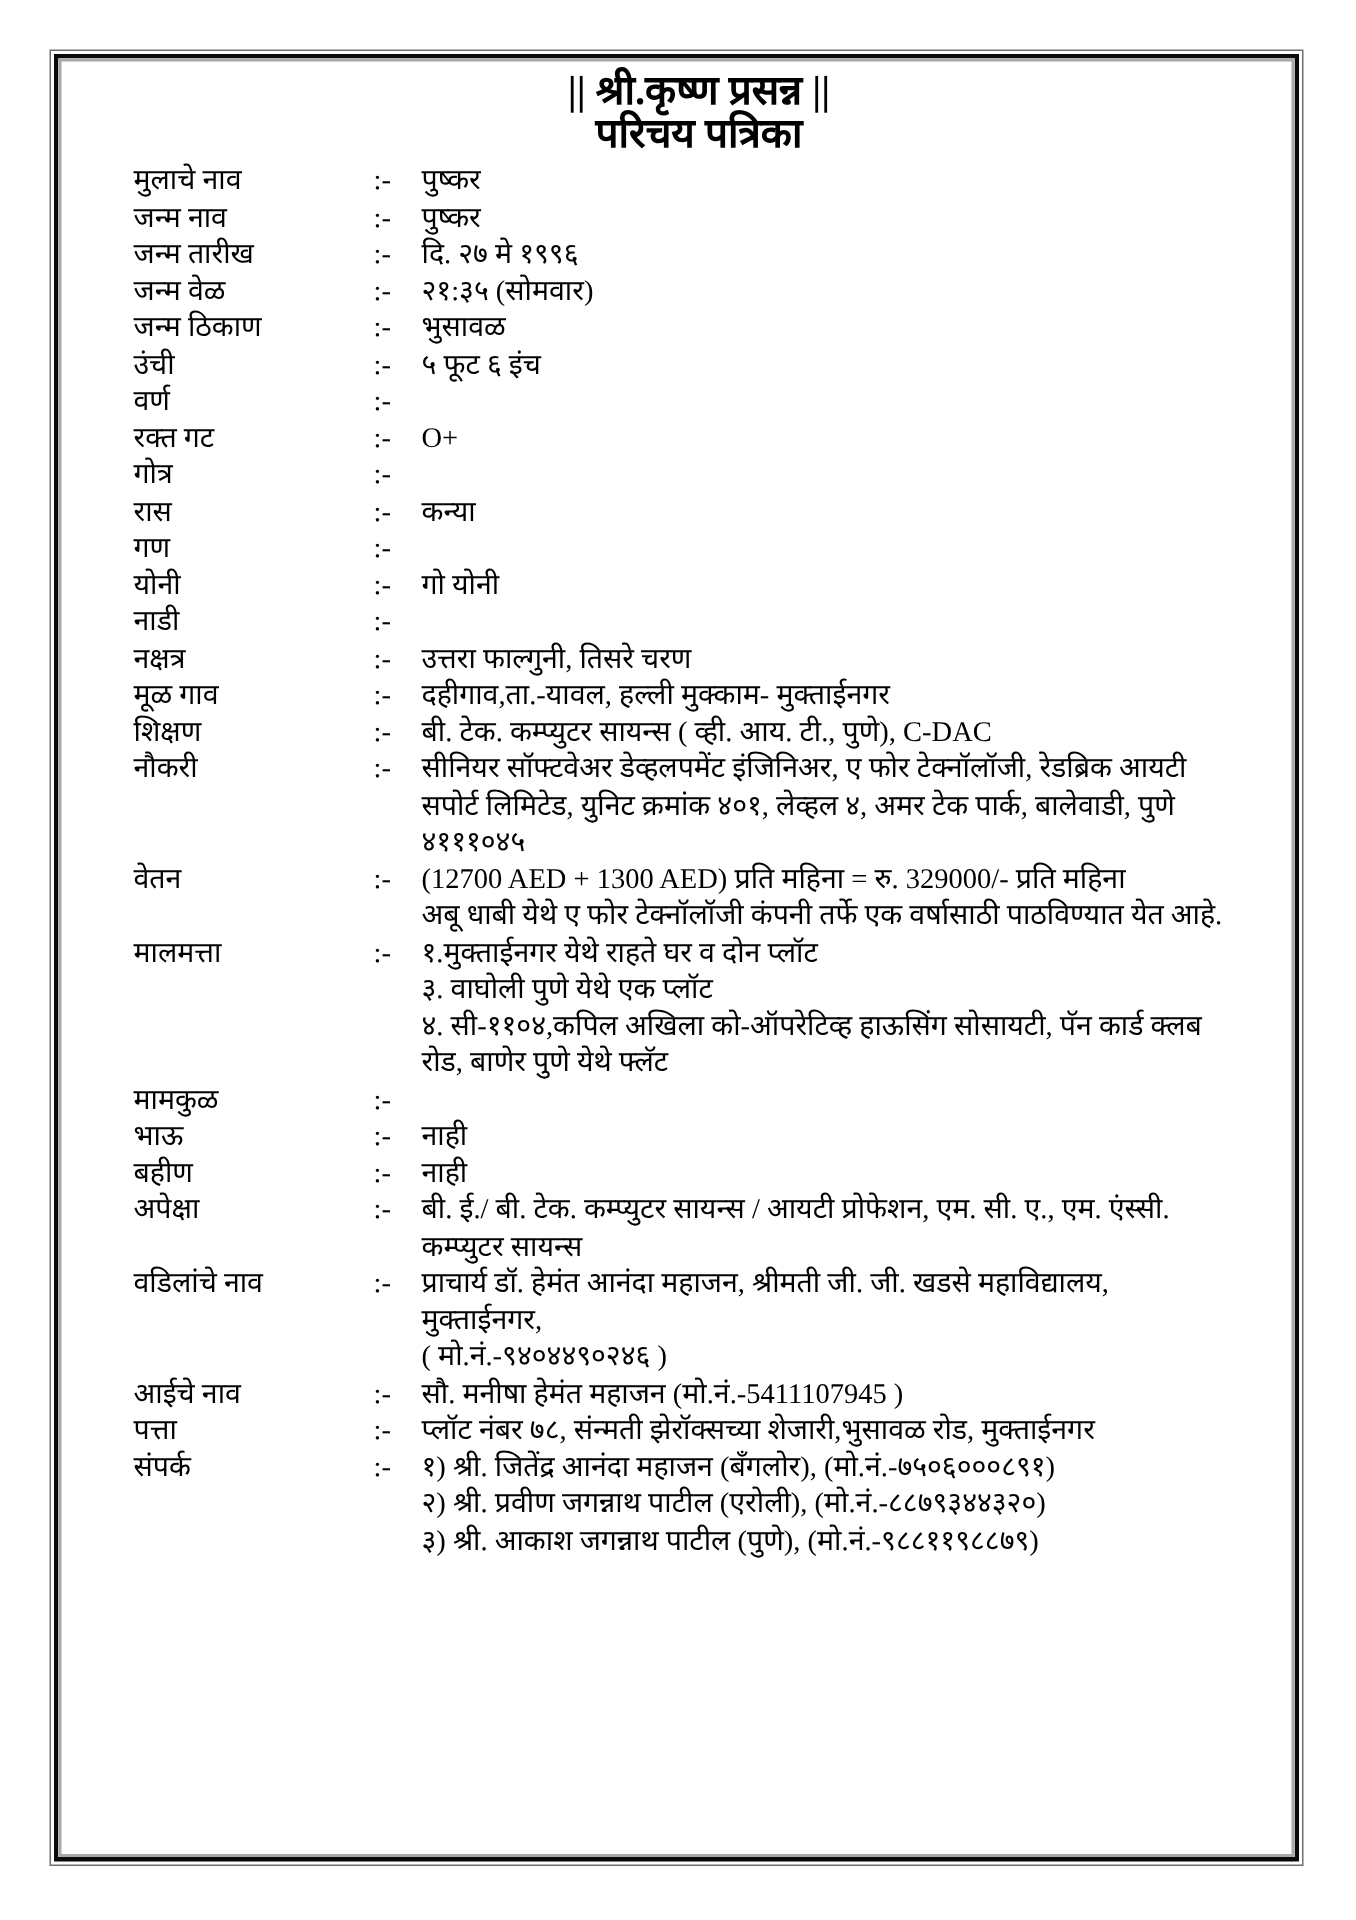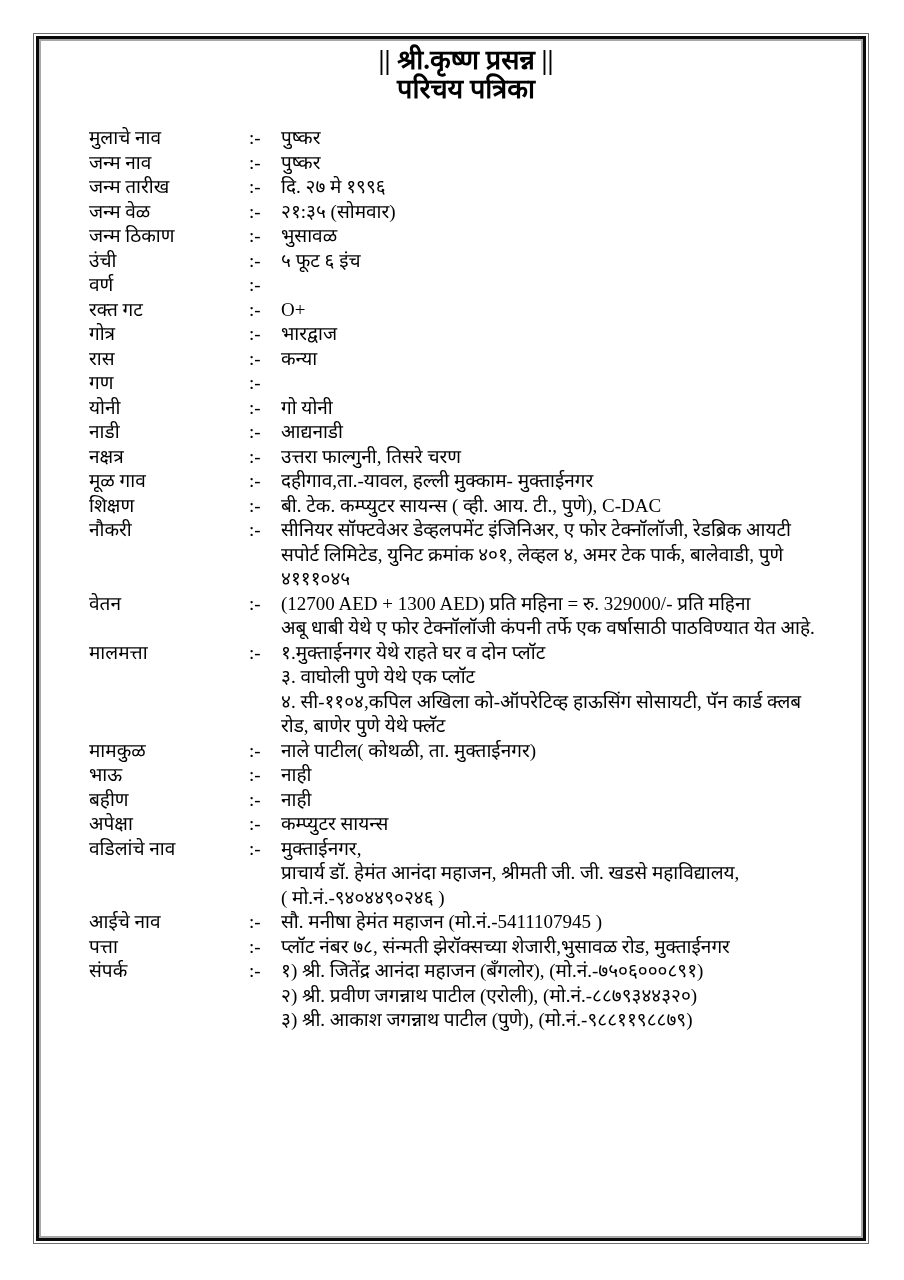--- a/index.html
+++ b/index.html
@@ -41,21 +41,21 @@
     padding: 5px 18px 0 48px;
   }
   .title, .subtitle {
     text-align: center;
     font-weight: bold;
     font-size: 27px;
     line-height: 29px;
     white-space: nowrap;
   }
   .rows {
-    margin-top: 22px;
+    margin-top: 5px;
     font-size: 19px;
     line-height: 24.5px;
   }
   .row {
     display: flex;
     align-items: flex-start;
   }
   .row .label {
     width: 160px;
     flex: 0 0 160px;
@@ -128,23 +128,20 @@
               <div class="row">
                 <div class="label">रक्त गट</div>
                 <div class="colon">:-</div>
                 <div class="value">
                   <div>O+</div>
                 </div>
               </div>
               <div class="row">
                 <div class="label">गोत्र</div>
                 <div class="colon">:-</div>
-                <div class="value">
-                  <div>भारद्वाज</div>
-                </div>
               </div>
               <div class="row">
                 <div class="label">रास</div>
                 <div class="colon">:-</div>
                 <div class="value">
                   <div>कन्या</div>
                 </div>
               </div>
               <div class="row">
                 <div class="label">गण</div>
@@ -153,23 +150,20 @@
               <div class="row">
                 <div class="label">योनी</div>
                 <div class="colon">:-</div>
                 <div class="value">
                   <div>गो योनी</div>
                 </div>
               </div>
               <div class="row">
                 <div class="label">नाडी</div>
                 <div class="colon">:-</div>
-                <div class="value">
-                  <div>आद्यनाडी</div>
-                </div>
               </div>
               <div class="row">
                 <div class="label">नक्षत्र</div>
                 <div class="colon">:-</div>
                 <div class="value">
                   <div>उत्तरा फाल्गुनी, तिसरे चरण</div>
                 </div>
               </div>
               <div class="row">
                 <div class="label">मूळ गाव</div>
@@ -208,51 +202,49 @@
                 <div class="value">
                   <div>१.मुक्ताईनगर येथे राहते घर व दोन प्लॉट</div>
                   <div>३. वाघोली पुणे येथे एक प्लॉट</div>
                   <div>४. सी-११०४,कपिल अखिला को-ऑपरेटिव्ह हाऊसिंग सोसायटी, पॅन कार्ड क्लब</div>
                   <div>रोड, बाणेर पुणे येथे फ्लॅट</div>
                 </div>
               </div>
               <div class="row">
                 <div class="label">मामकुळ</div>
                 <div class="colon">:-</div>
-                <div class="value">
-                  <div>नाले पाटील( कोथळी, ता. मुक्ताईनगर)</div>
-                </div>
               </div>
               <div class="row">
                 <div class="label">भाऊ</div>
                 <div class="colon">:-</div>
                 <div class="value">
                   <div>नाही</div>
                 </div>
               </div>
               <div class="row">
                 <div class="label">बहीण</div>
                 <div class="colon">:-</div>
                 <div class="value">
                   <div>नाही</div>
                 </div>
               </div>
               <div class="row">
                 <div class="label">अपेक्षा</div>
                 <div class="colon">:-</div>
                 <div class="value">
+                  <div>बी. ई./ बी. टेक. कम्प्युटर सायन्स / आयटी प्रोफेशन, एम. सी. ए., एम. एंस्सी.</div>
                   <div>कम्प्युटर सायन्स</div>
                 </div>
               </div>
               <div class="row">
                 <div class="label">वडिलांचे नाव</div>
                 <div class="colon">:-</div>
                 <div class="value">
+                  <div>प्राचार्य डॉ. हेमंत आनंदा महाजन, श्रीमती जी. जी. खडसे महाविद्यालय,</div>
                   <div>मुक्ताईनगर,</div>
-                  <div>प्राचार्य डॉ. हेमंत आनंदा महाजन, श्रीमती जी. जी. खडसे महाविद्यालय,</div>
                   <div>( मो.नं.-९४०४४९०२४६ )</div>
                 </div>
               </div>
               <div class="row">
                 <div class="label">आईचे नाव</div>
                 <div class="colon">:-</div>
                 <div class="value">
                   <div>सौ. मनीषा हेमंत महाजन (मो.नं.-5411107945 )</div>
                 </div>
               </div>

